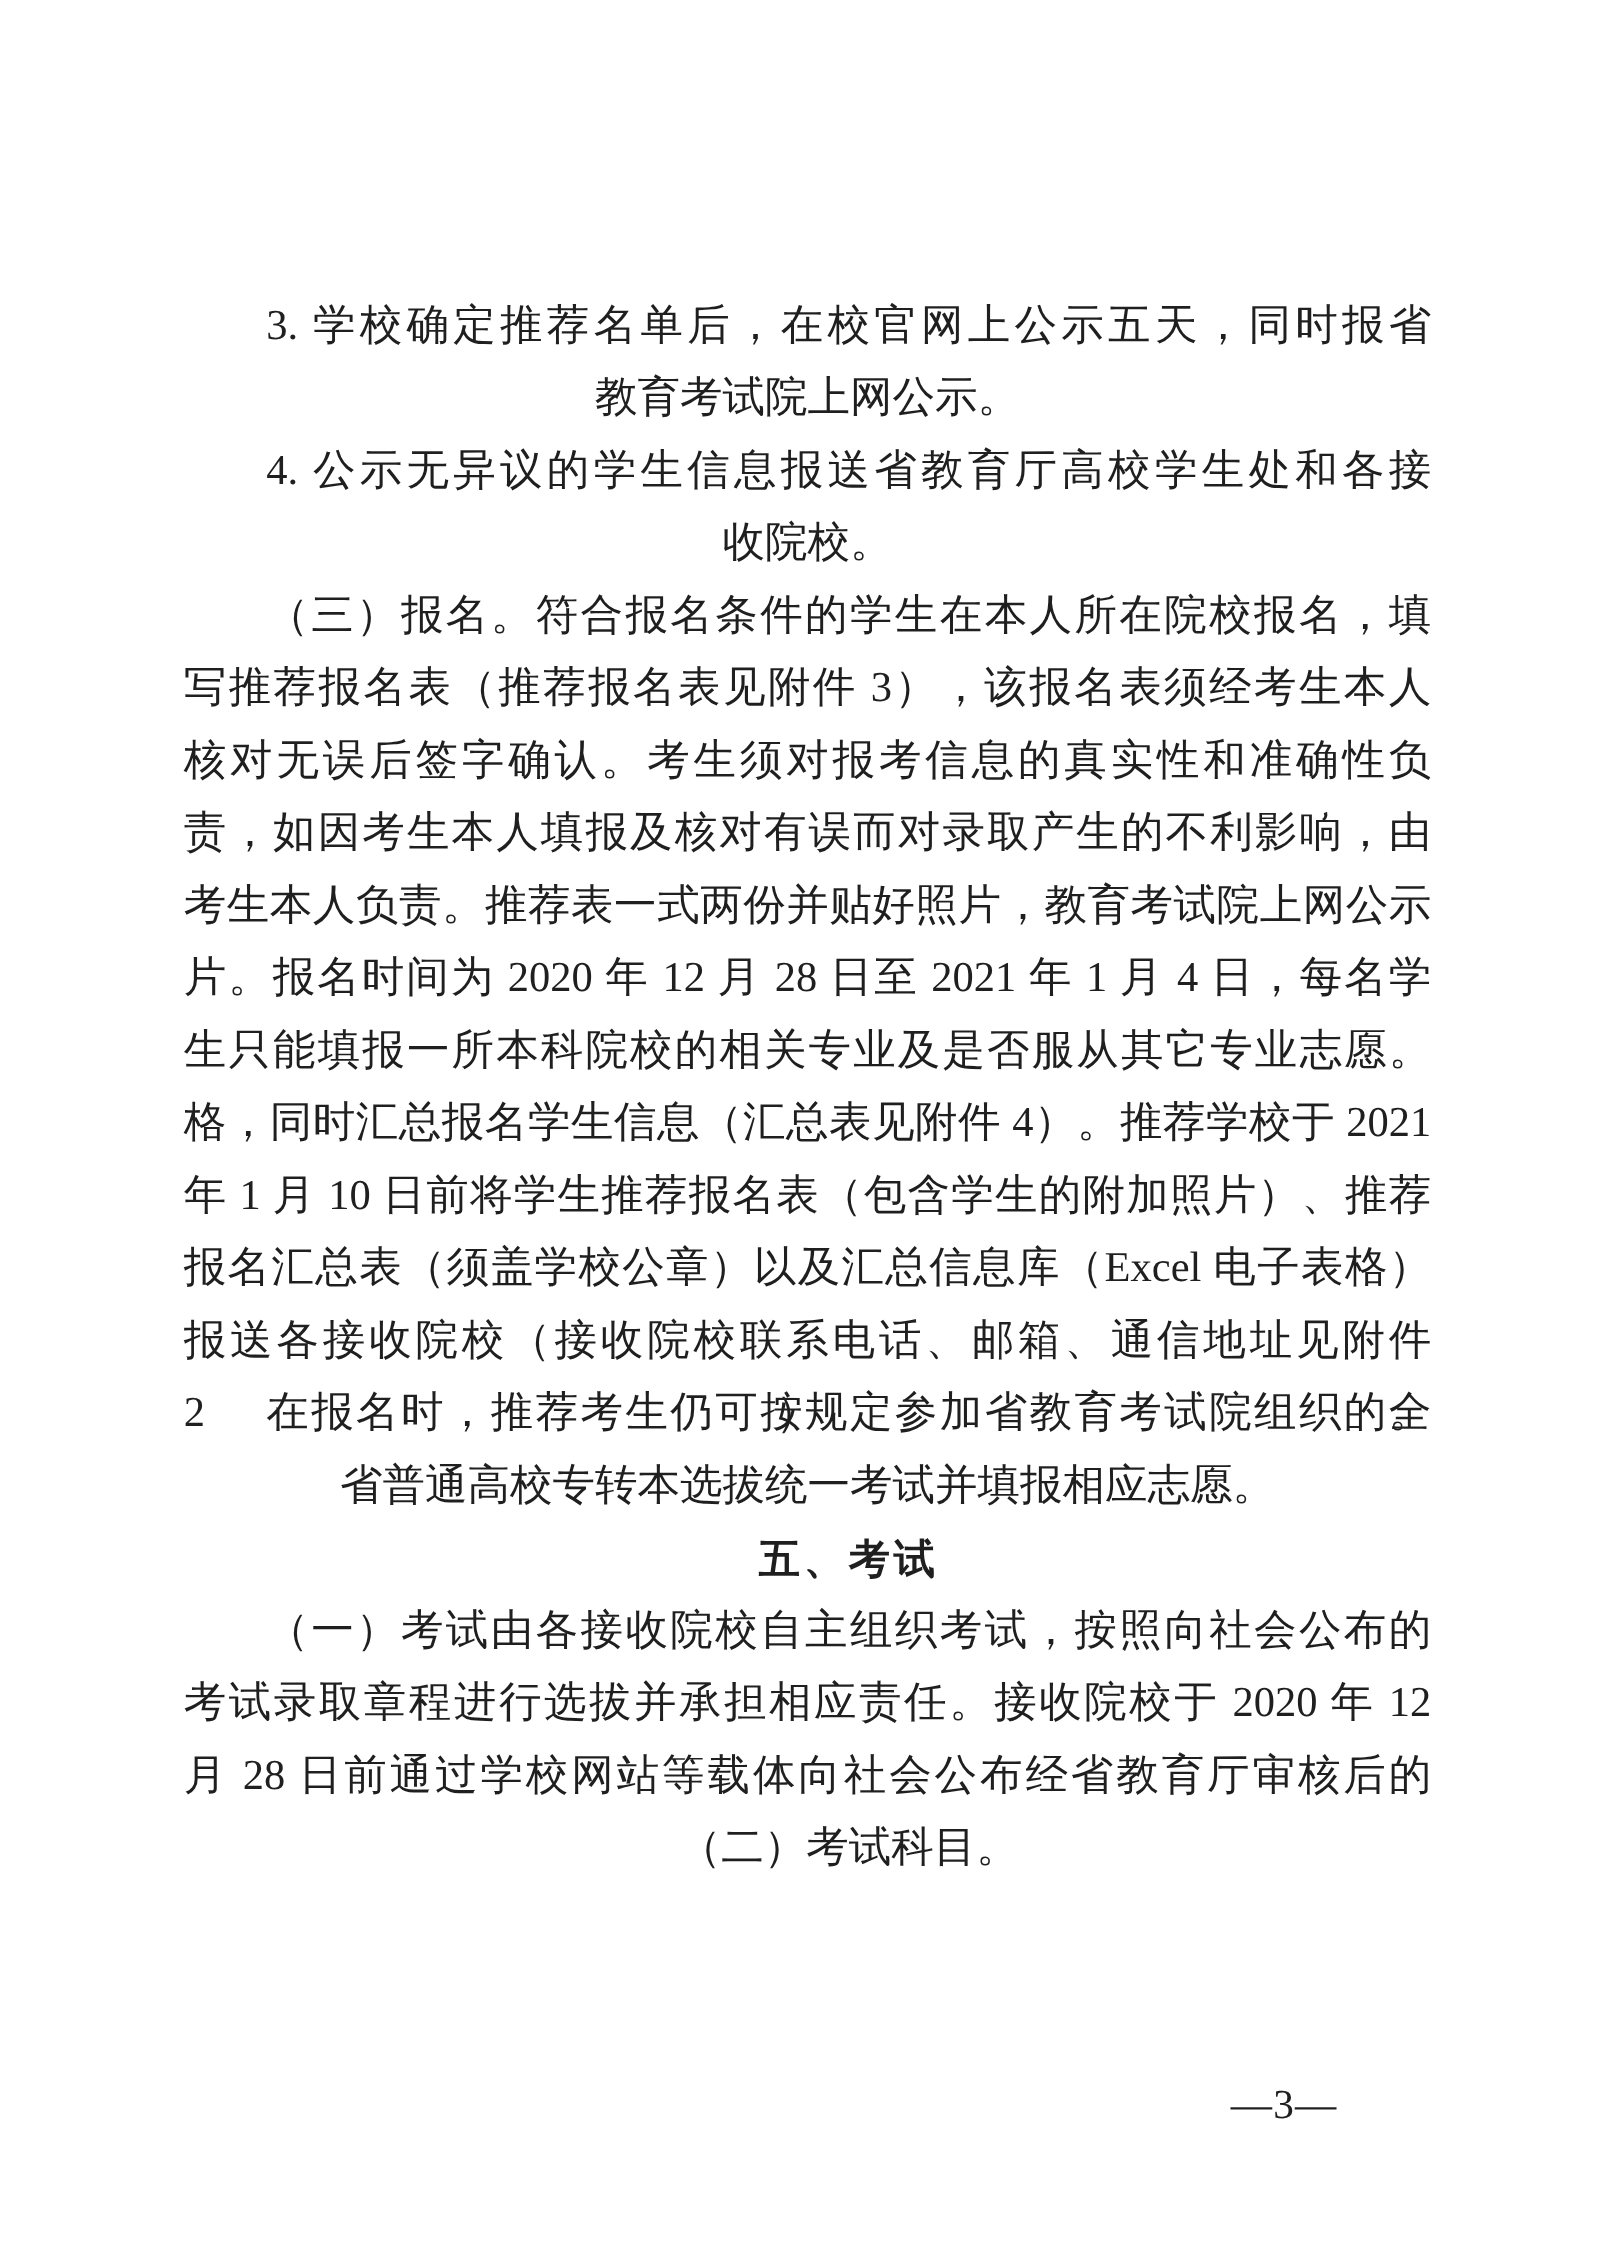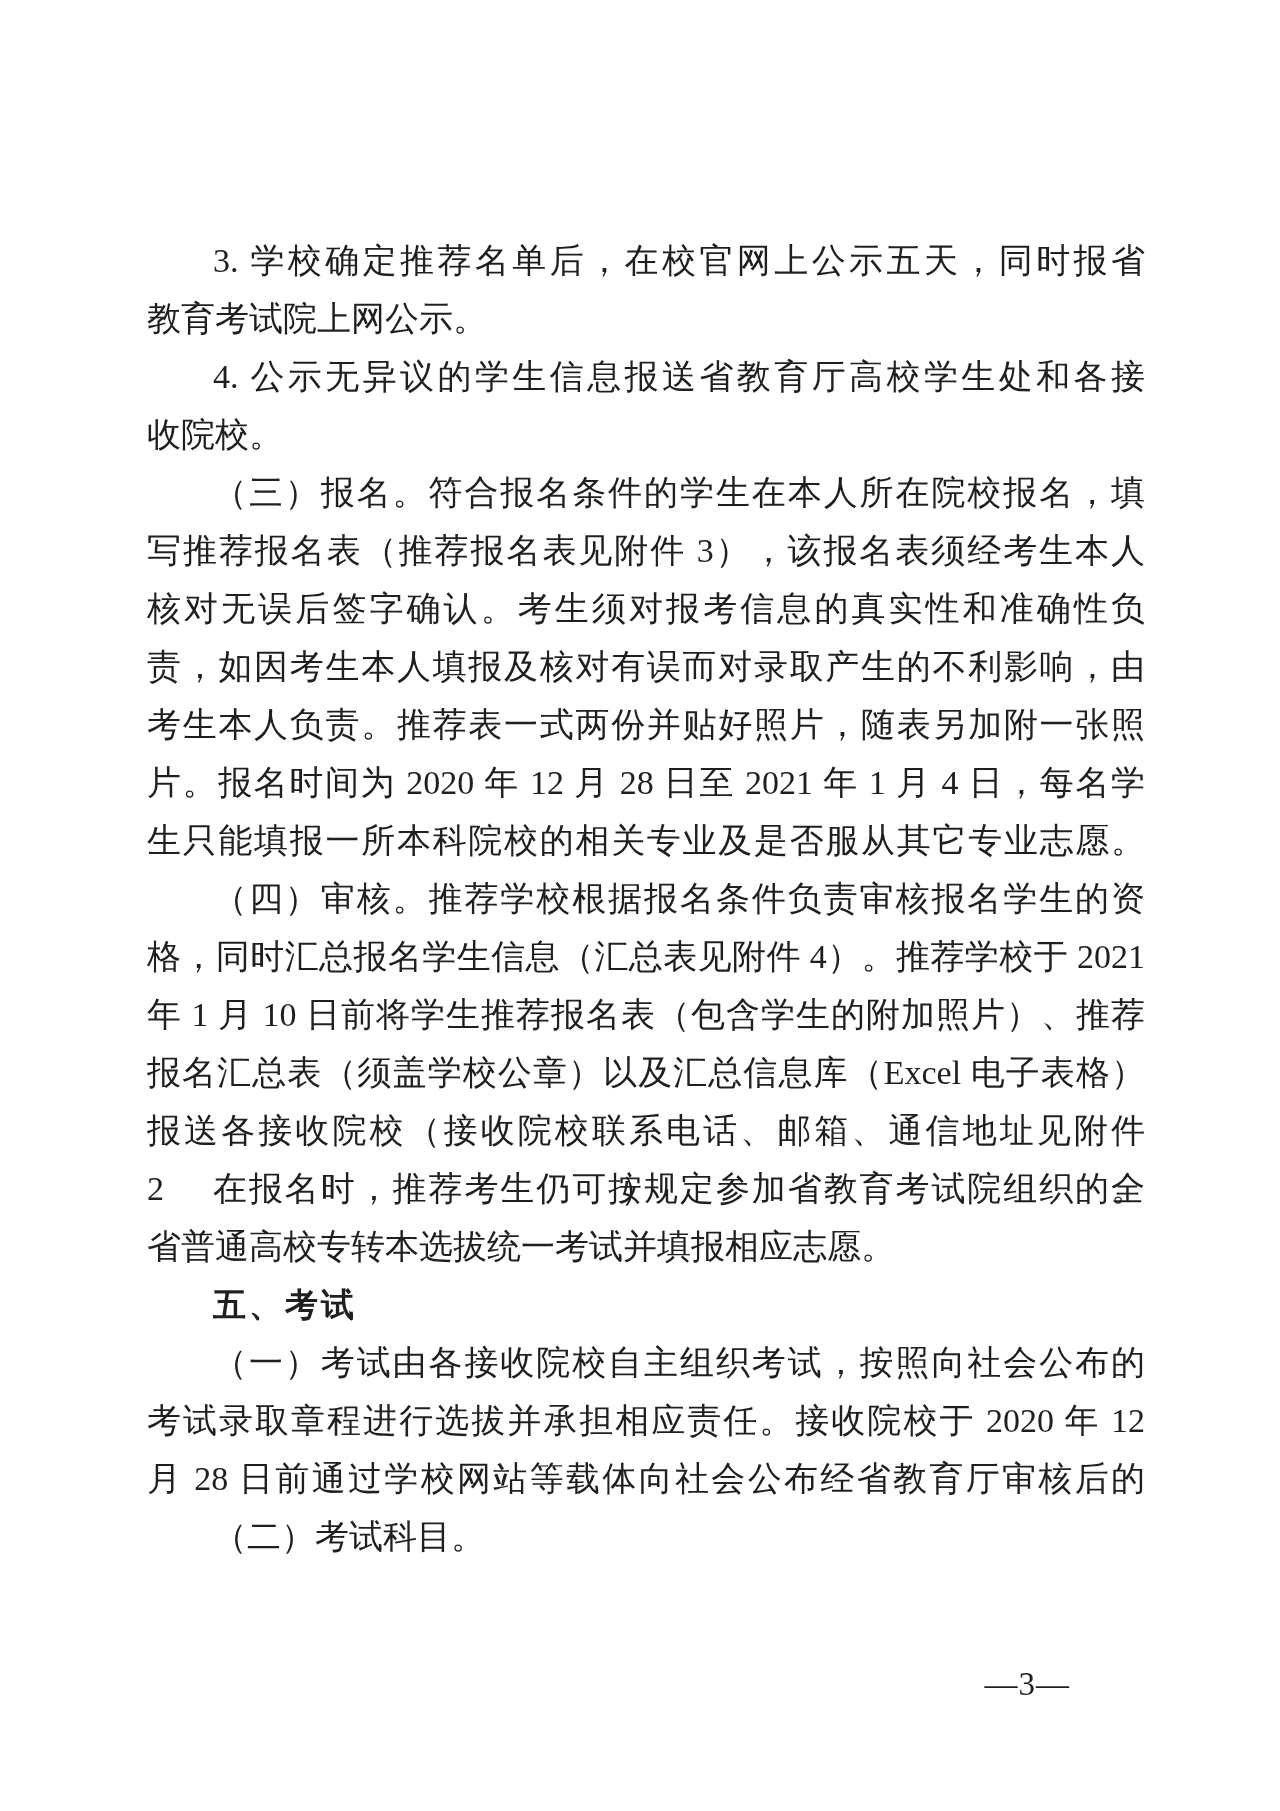--- a/index.html
+++ b/index.html
@@ -26,21 +26,21 @@
     position: absolute;
     left: 147px;
     top: 232px;
     width: 998px;
   }
   .line {
     height: 58px;
     line-height: 58px;
     font-size: 34px;
     white-space: nowrap;
-    text-align: left;
+    text-align: center;
     color: #1f1f1f;
   }
   .line.fill {
     white-space: normal;
     text-align: justify;
     text-align-last: justify;
     text-justify: inter-character;
   }
   .line.indent {
     text-indent: 66px;
@@ -68,24 +68,23 @@
 <div class="page">
   <div class="text-block" id="text-block">
       <div class="line indent fill">3. 学校确定推荐名单后，在校官网上公示五天，同时报省</div>
       <div class="line">教育考试院上网公示。</div>
       <div class="line indent fill">4. 公示无异议的学生信息报送省教育厅高校学生处和各接</div>
       <div class="line">收院校。</div>
       <div class="line indent fill">（三）报名。符合报名条件的学生在本人所在院校报名，填</div>
       <div class="line fill">写推荐报名表（推荐报名表见附件 3），该报名表须经考生本人</div>
       <div class="line fill">核对无误后签字确认。考生须对报考信息的真实性和准确性负</div>
       <div class="line fill">责，如因考生本人填报及核对有误而对录取产生的不利影响，由</div>
-      <div class="line fill">考生本人负责。推荐表一式两份并贴好照片，随表另加附一张照</div>
+      <div class="line fill">考生本人负责。推荐表一式两份并贴好照片，教育考试院上网公示</div>
       <div class="line fill">片。报名时间为 2020 年 12 月 28 日至 2021 年 1 月 4 日，每名学</div>
       <div class="line fill">生只能填报一所本科院校的相关专业及是否服从其它专业志愿。</div>
-      <div class="line indent fill">（四）审核。推荐学校根据报名条件负责审核报名学生的资</div>
       <div class="line fill">格，同时汇总报名学生信息（汇总表见附件 4）。推荐学校于 2021</div>
       <div class="line fill">年 1 月 10 日前将学生推荐报名表（包含学生的附加照片）、推荐</div>
       <div class="line fill">报名汇总表（须盖学校公章）以及汇总信息库（Excel 电子表格）</div>
       <div class="line fill">报送各接收院校（接收院校联系电话、邮箱、通信地址见附件 2）。</div>
       <div class="line indent fill">在报名时，推荐考生仍可按规定参加省教育考试院组织的全</div>
       <div class="line">省普通高校专转本选拔统一考试并填报相应志愿。</div>
       <div class="line indent heading">五、考试</div>
       <div class="line indent fill">（一）考试由各接收院校自主组织考试，按照向社会公布的</div>
       <div class="line fill">考试录取章程进行选拔并承担相应责任。接收院校于 2020 年 12</div>
       <div class="line fill">月 28 日前通过学校网站等载体向社会公布经省教育厅审核后的</div>

